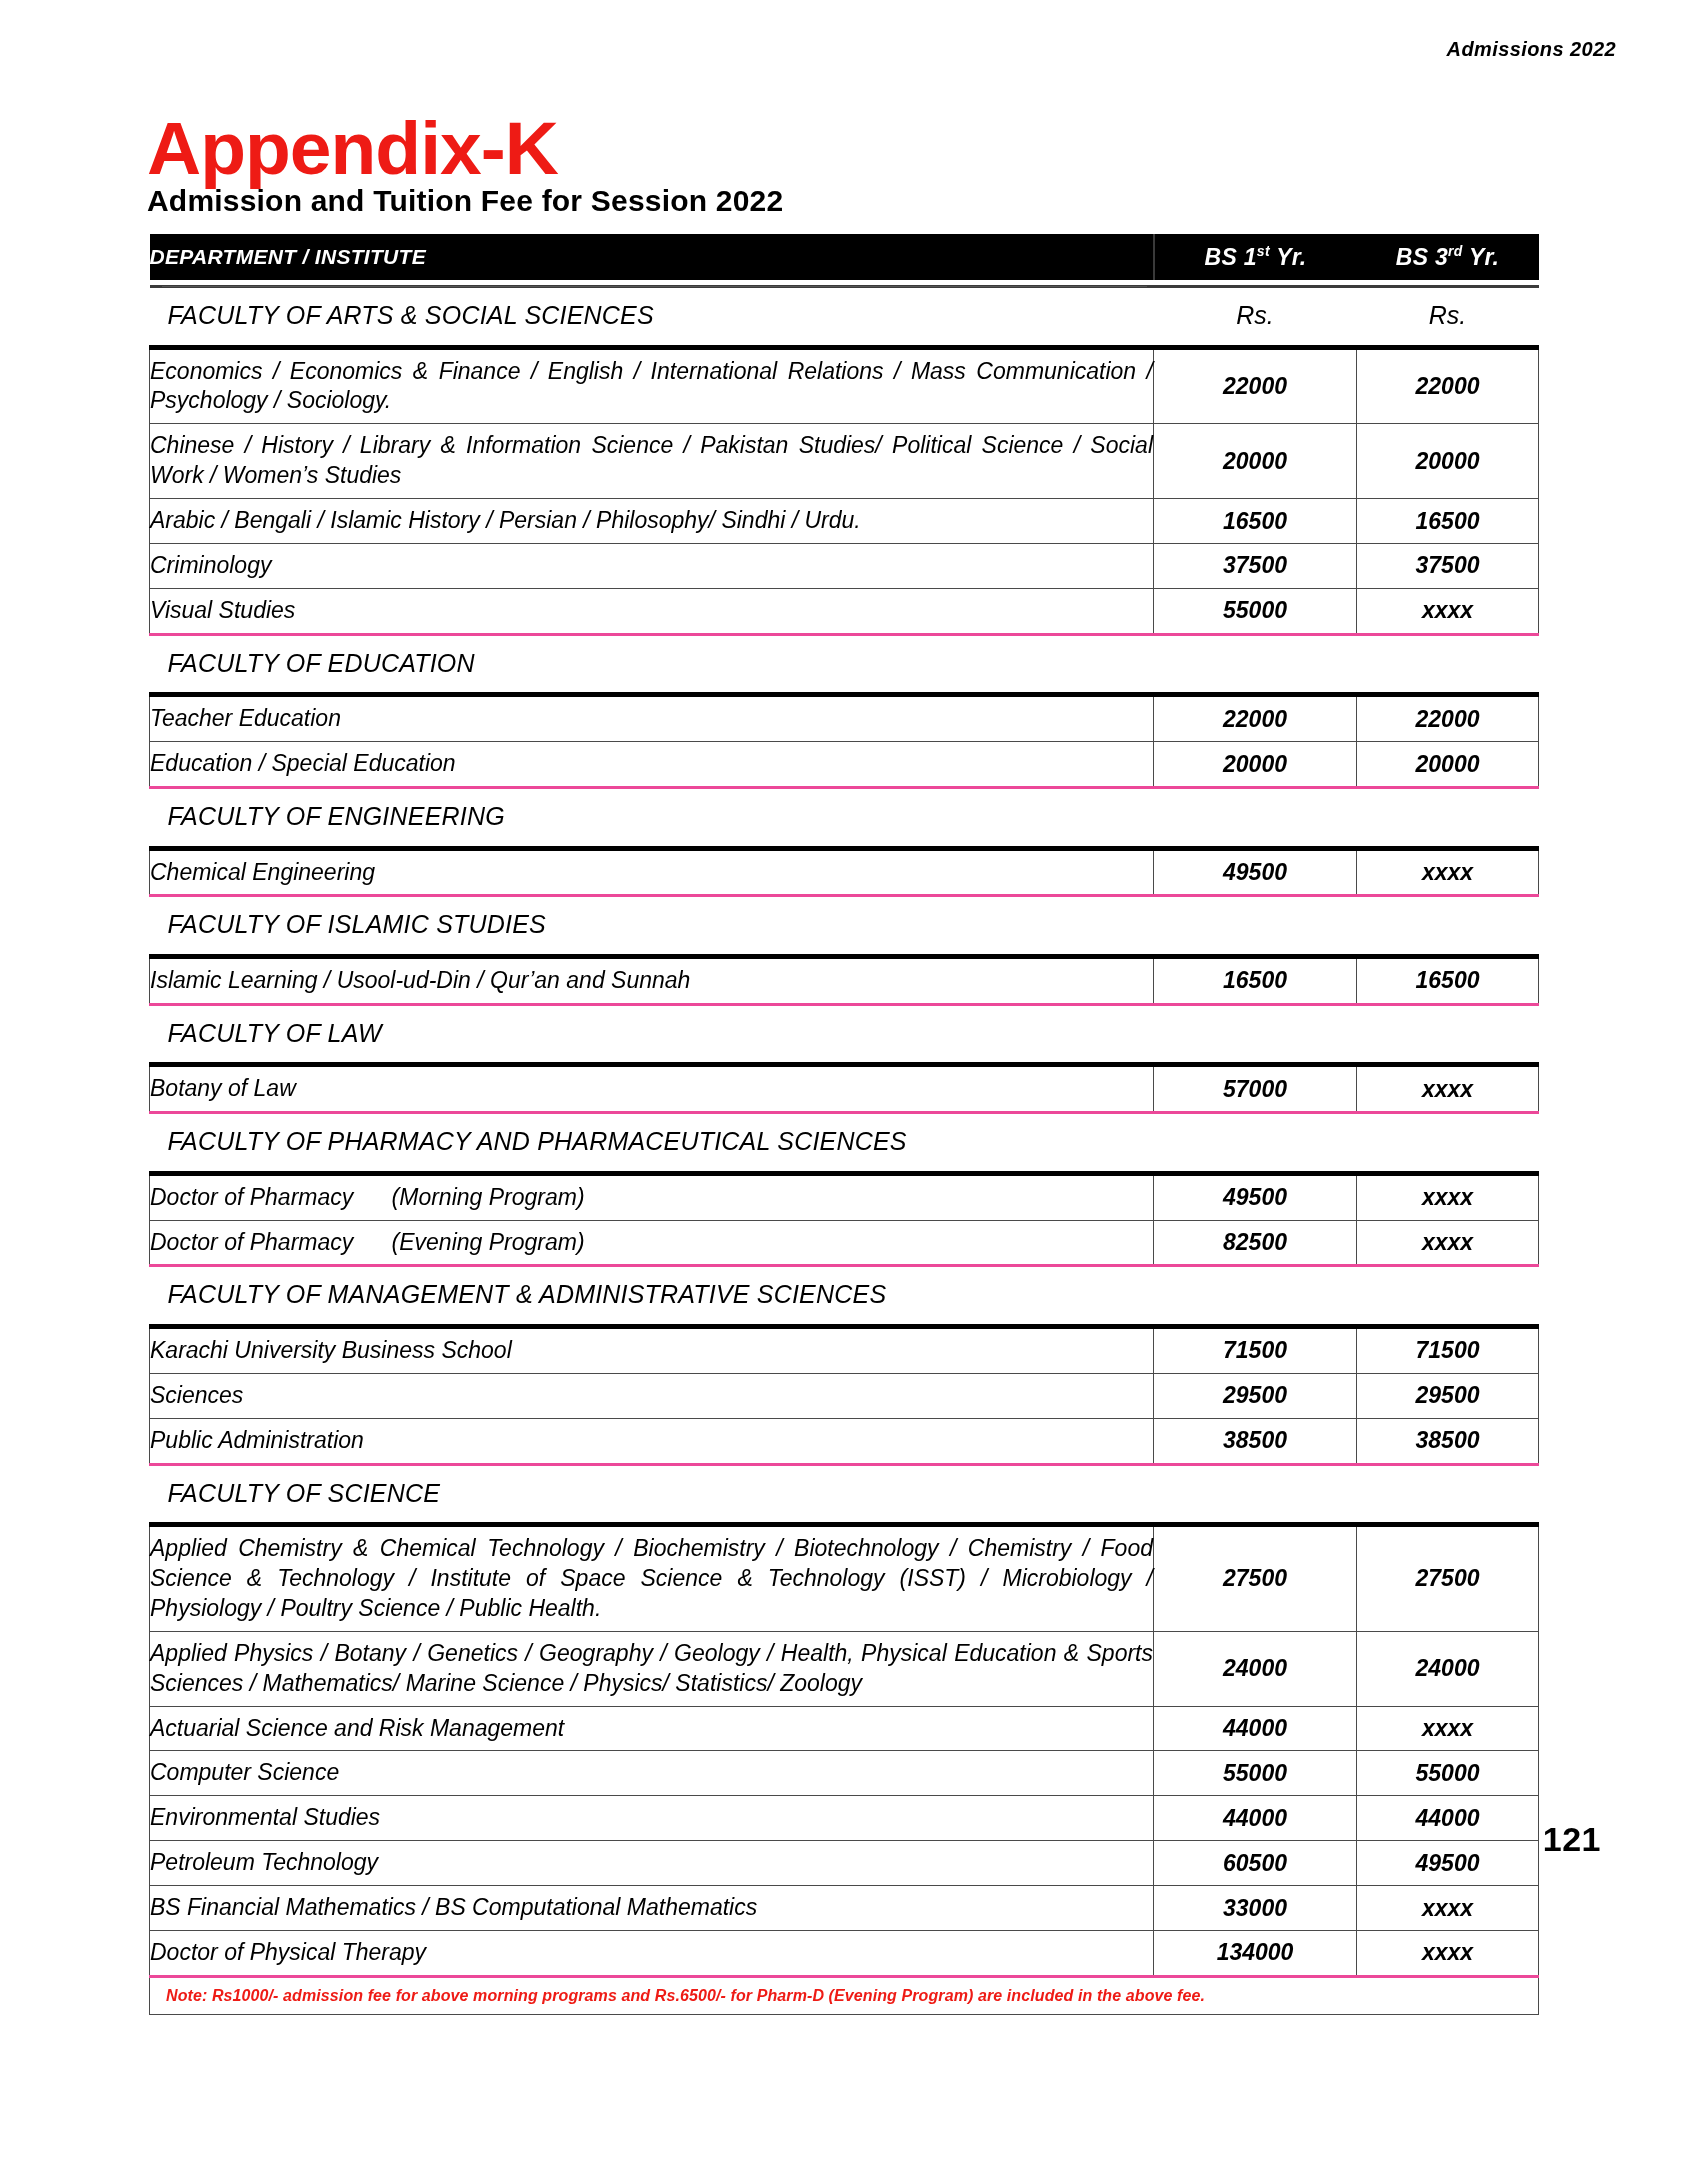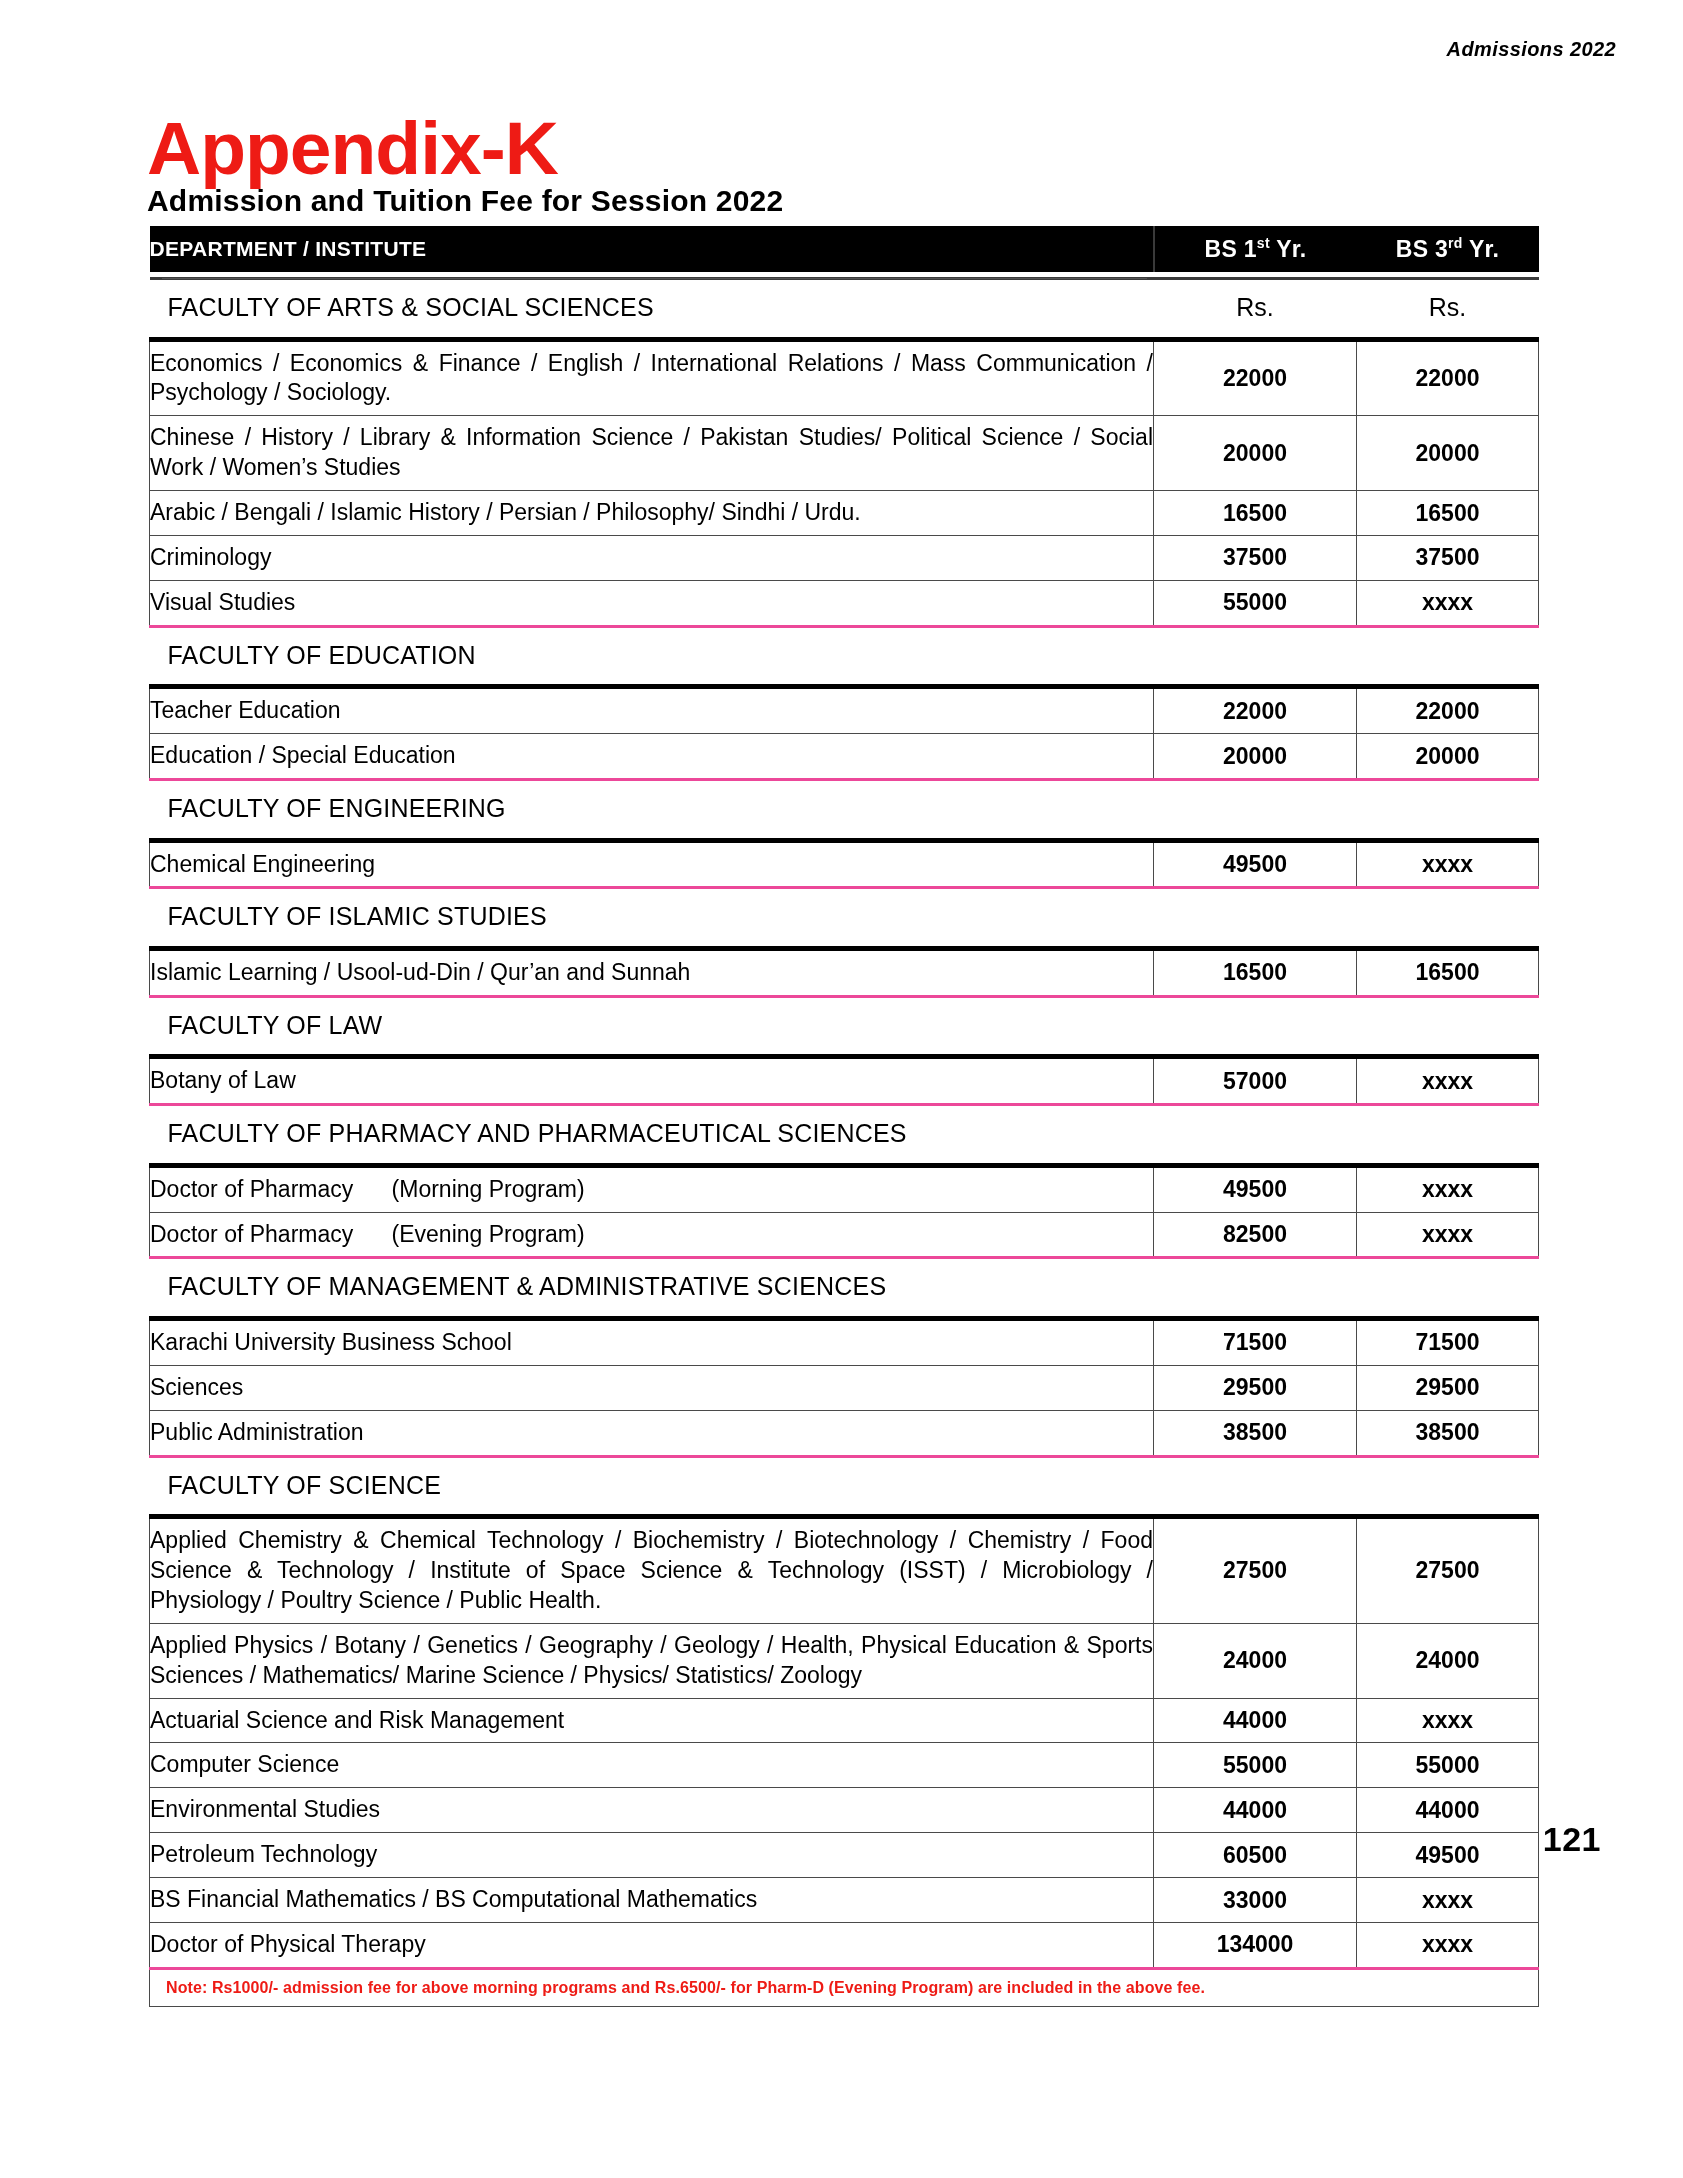--- a/index.html
+++ b/index.html
@@ -52,25 +52,26 @@
     left: 147px;
     font-size: 30px;
     font-weight: bold;
     letter-spacing: 0.2px;
     white-space: nowrap;
   }
 
   
   .fee-table {
     position: absolute;
-    top: 226px;
+    top: 234px;
     left: 149px;
     width: 1389px;
     border-collapse: collapse;
     table-layout: fixed;
+    font-style: italic;
   }
   .fee-table col.c-dept { width: 1004px; }
   .fee-table col.c-y1   { width: 203px; }
   .fee-table col.c-y3   { width: 182px; }
 
   
   tr.head-row { background: #000000; color: #ffffff; height: 46px; }
   tr.head-row td {
     border: none;
     padding: 0;

